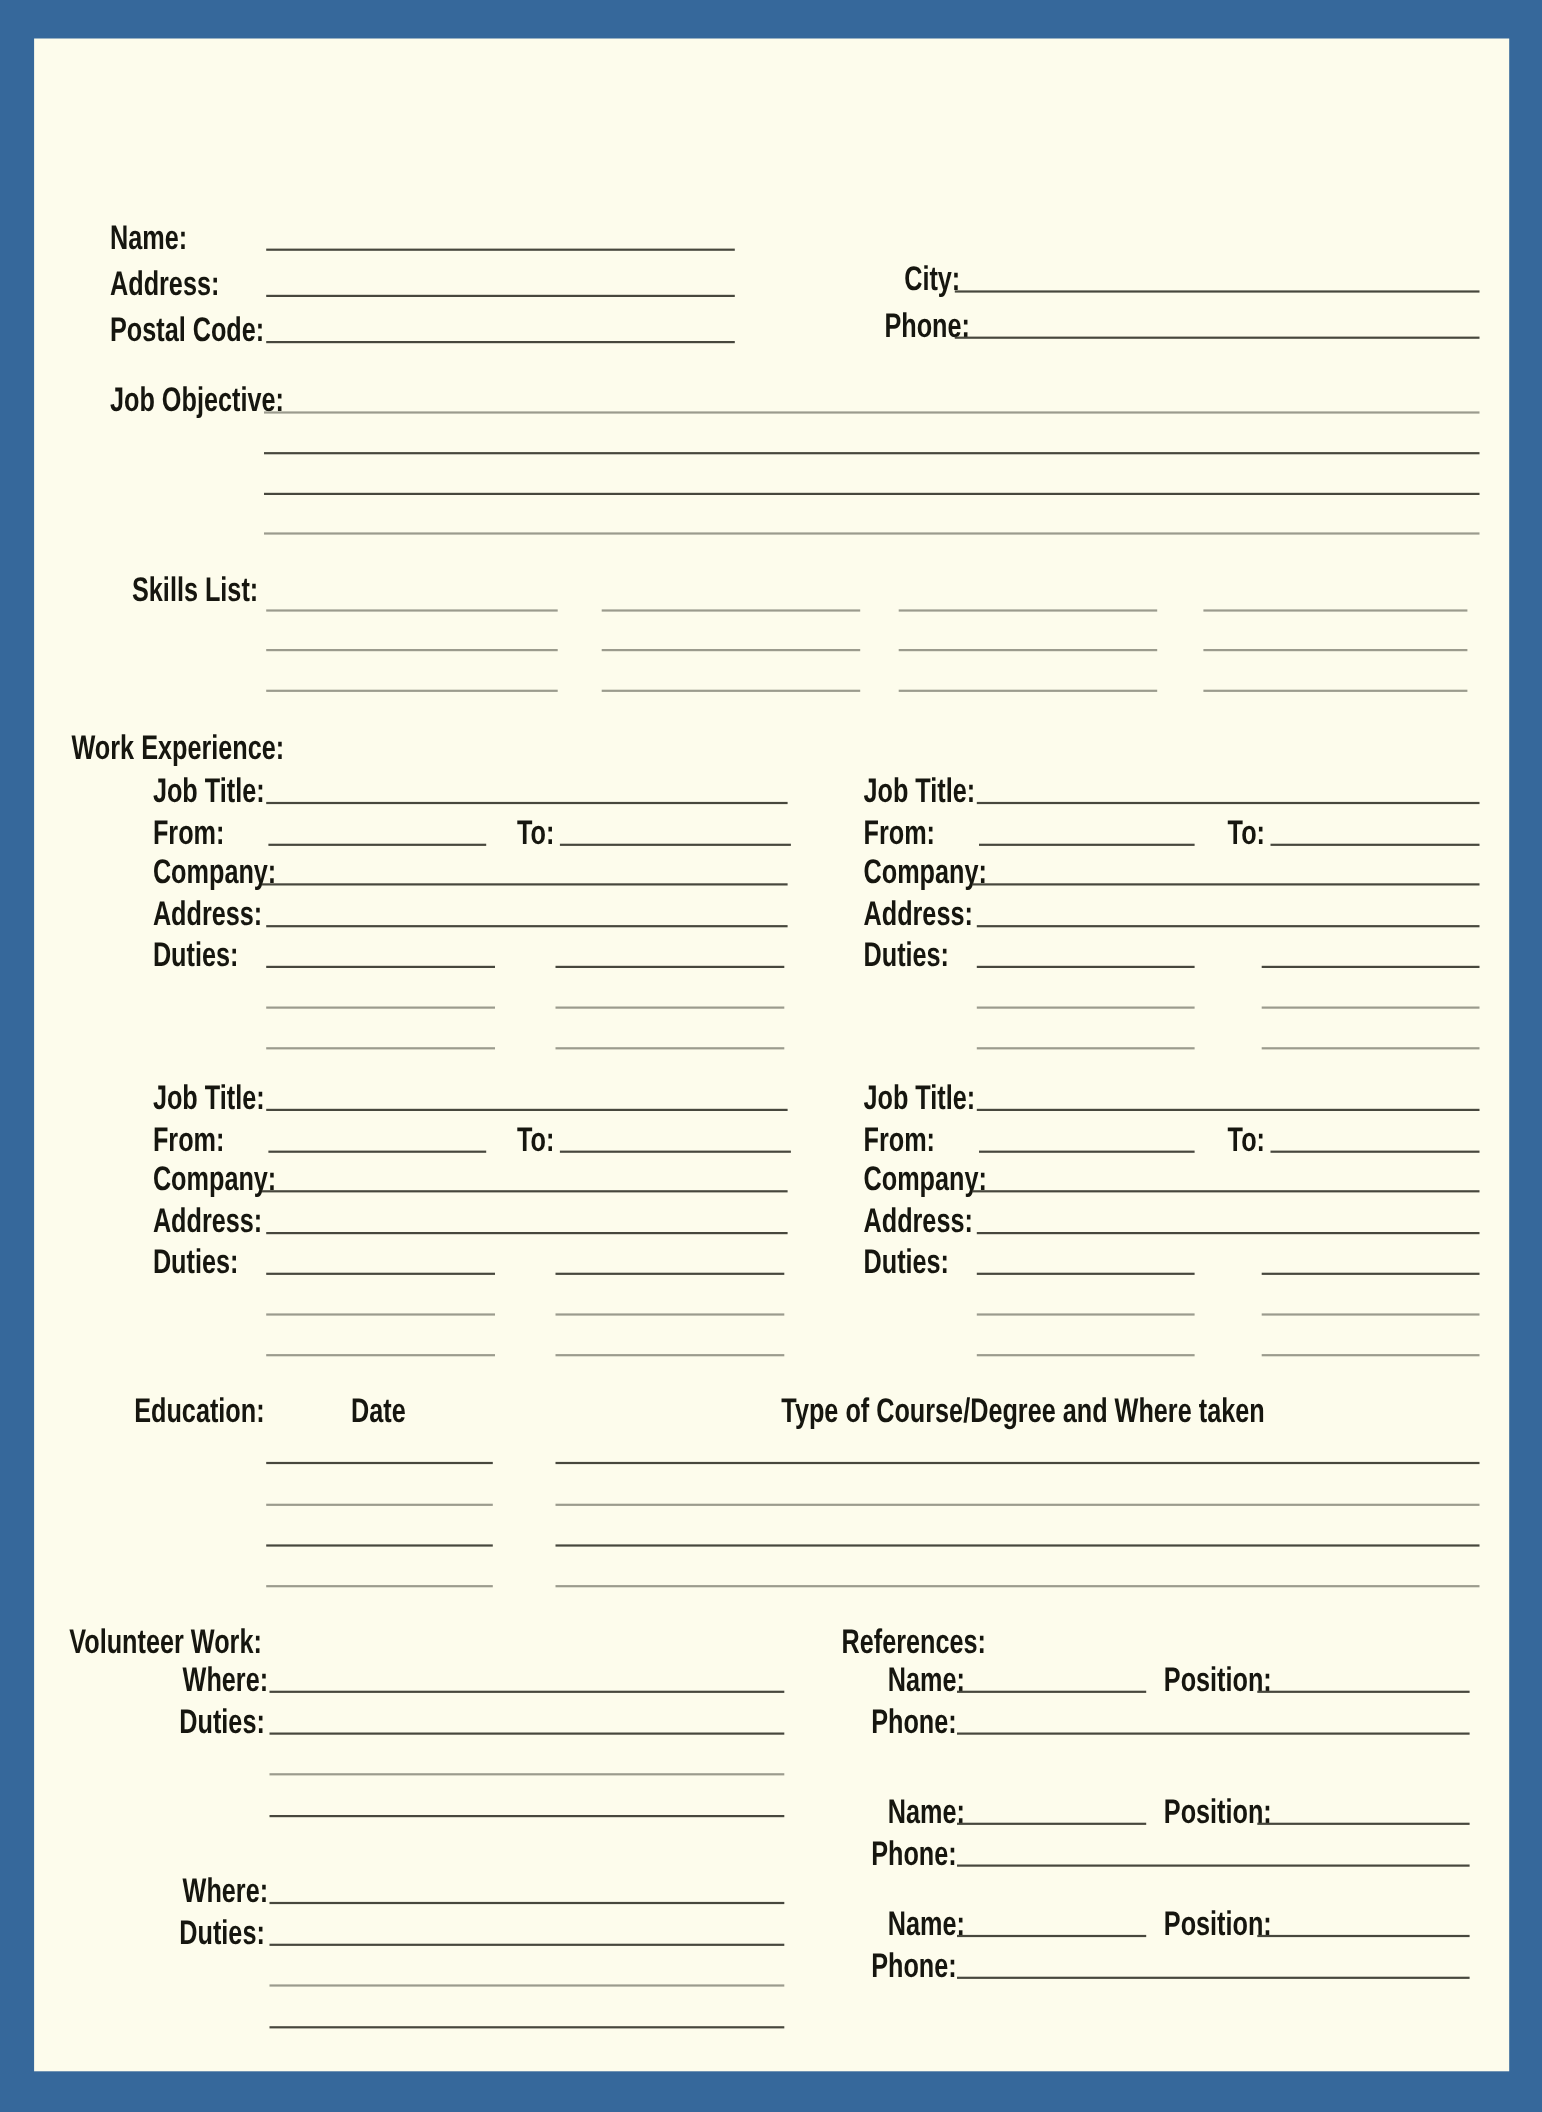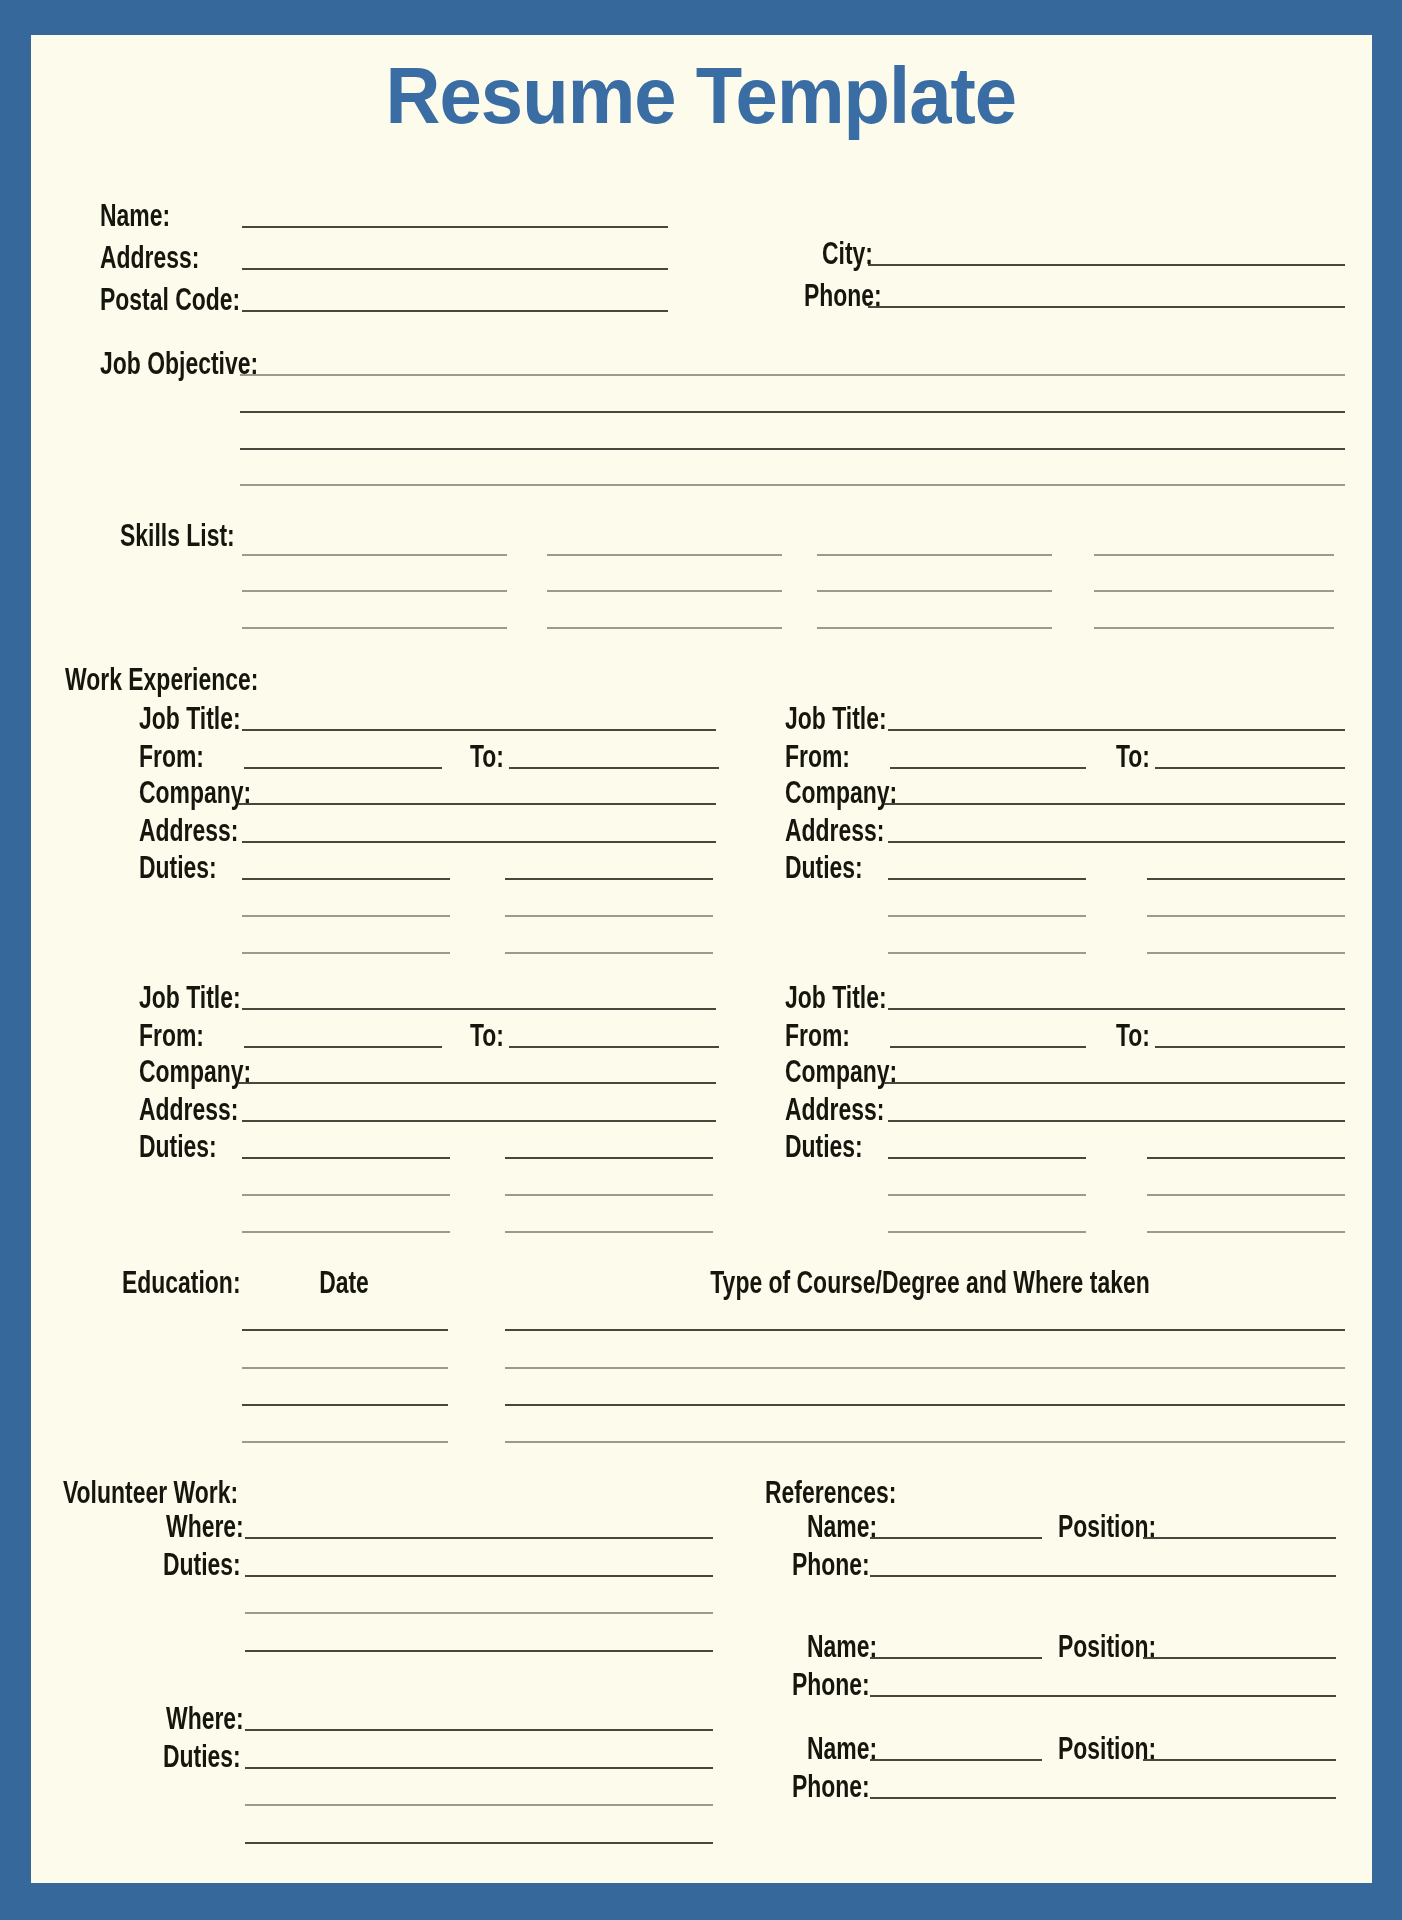--- a/index.html
+++ b/index.html
@@ -49,23 +49,20 @@
   .rb .nl{left:78px;top:26px;width:172px;}
   .rb .pl{left:351px;top:26px;width:193px;}
   .rb .phl{left:78px;top:64px;width:466px;}
 </style>
 </head>
 <body>
 
 <div class="page">
   <div class="paper"></div>
 
-  <div class="title-wrap">
-    <span class="title">Resume Template</span>
-  </div>
 
   <span class="lbl" style="left:100px;top:200px">Name:</span>
   <div class="ln" style="left:242px;top:226px;width:426px"></div>
   <span class="lbl" style="left:100px;top:242px">Address:</span>
   <div class="ln" style="left:242px;top:268px;width:426px"></div>
   <span class="lbl" style="left:100px;top:284px">Postal Code:</span>
   <div class="ln" style="left:242px;top:310px;width:426px"></div>
   <span class="lbl" style="left:822px;top:238px">City:</span>
   <div class="ln" style="left:868px;top:264px;width:477px"></div>
   <span class="lbl" style="left:804px;top:280px">Phone:</span>

